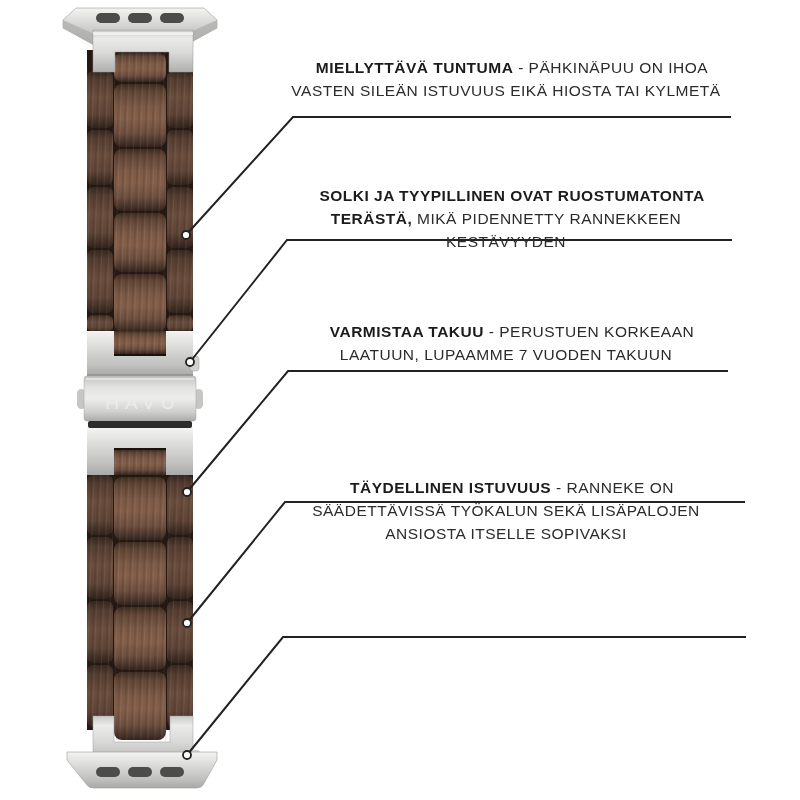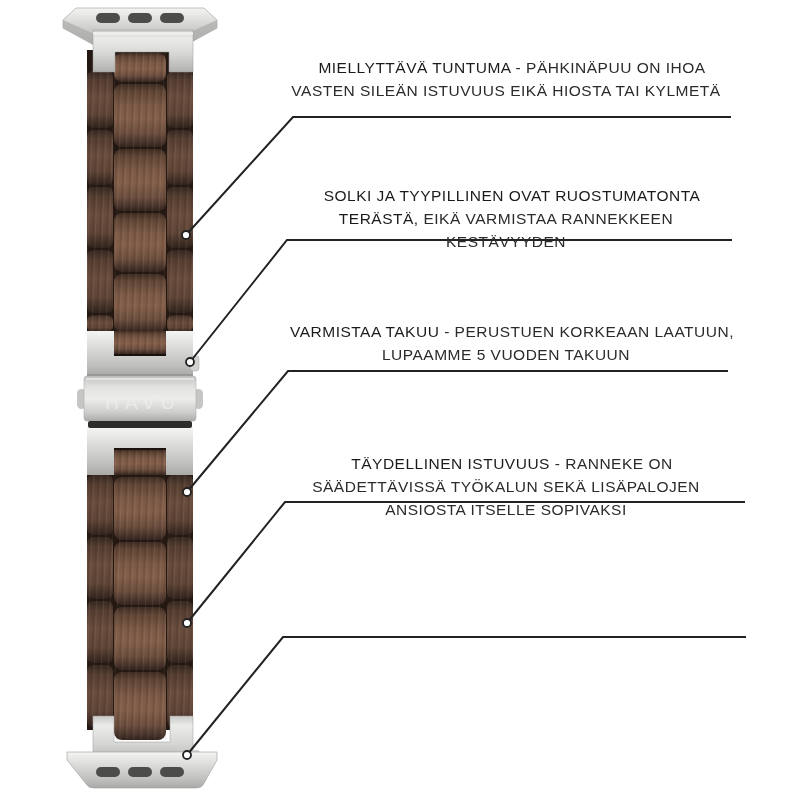--- a/index.html
+++ b/index.html
@@ -6,22 +6,22 @@
   .page{
     position:relative;width:800px;height:800px;background:#fff;overflow:hidden;
     font-family:"Liberation Sans",sans-serif;
   }
   .lines-overlay{position:absolute;left:0;top:0;width:800px;height:800px;pointer-events:none;}
   .band-svg{position:absolute;left:0;top:0;}
   .callout{
     position:absolute;left:278px;width:456px;text-align:center;
     font-size:15.5px;line-height:23px;letter-spacing:.5px;color:#2b2b2b;
   }
-  .callout .t{font-weight:400;color:#1b1b1b;padding-left:12px;}
-  .c0{top:56px;} .c1{top:184px;} .c2{top:320px;} .c3{top:452px;} .c4{top:584px;}
+  .callout .t{font-weight:700;color:#1b1b1b;padding-left:12px;}
+  .c0{top:56px;} .c1{top:184px;} .c2{top:320px;} .c3{top:476px;} .c4{top:584px;}
 </style>
 </head>
 <body>
 
 <div class="page">
 
   <svg class="band-svg" width="260" height="800" viewBox="0 0 260 800">
     <defs>
       <linearGradient id="silverA" x1="0" y1="0" x2="0" y2="1">
         <stop offset="0%" stop-color="#f4f4f2"></stop>
@@ -164,24 +164,24 @@
       <circle cx="187" cy="755" r="4"></circle>
     </g>
   </svg>
 
   <div class="callout c0">
     <span class="t">MIELLYTTÄVÄ TUNTUMA</span>
     <span>- PÄHKINÄPUU ON IHOA VASTEN SILEÄN ISTUVUUS EIKÄ HIOSTA TAI KYLMETÄ</span>
   </div>
   <div class="callout c1">
     <span class="t">SOLKI JA TYYPILLINEN OVAT RUOSTUMATONTA TERÄSTÄ,</span>
-    <span>EIKÄ VARMISTAA RANNEKKEEN KESTÄVYYDEN</span>
+    <span>MIKÄ PIDENNETTY RANNEKKEEN KESTÄVYYDEN</span>
   </div>
   <div class="callout c2">
     <span class="t">VARMISTAA TAKUU</span>
-    <span>- PERUSTUEN KORKEAAN LAATUUN, LUPAAMME 5 VUODEN TAKUUN</span>
+    <span>- PERUSTUEN KORKEAAN LAATUUN, LUPAAMME 7 VUODEN TAKUUN</span>
   </div>
   <div class="callout c3">
     <span class="t">TÄYDELLINEN ISTUVUUS</span>
     <span>- RANNEKE ON SÄÄDETTÄVISSÄ TYÖKALUN SEKÄ LISÄPALOJEN ANSIOSTA ITSELLE SOPIVAKSI</span>
   </div>
 
 </div>
 
 </body></html>

